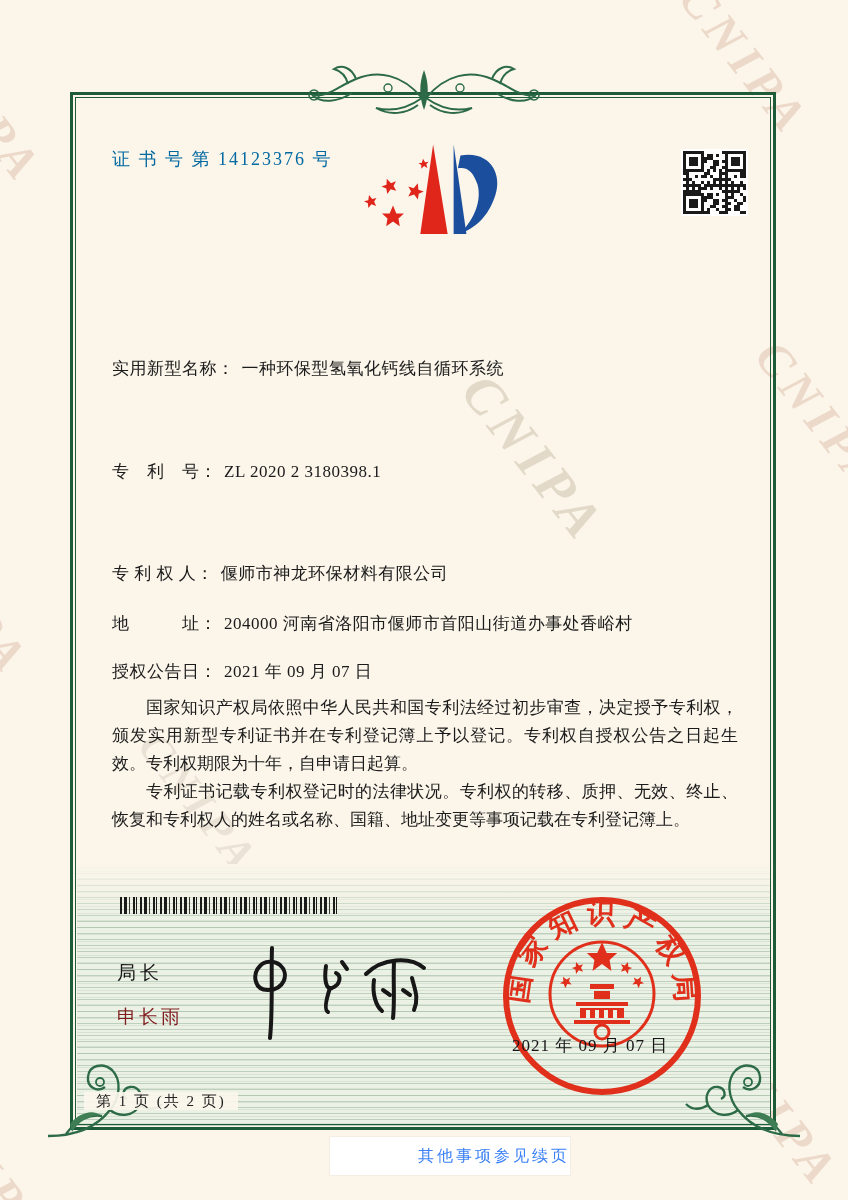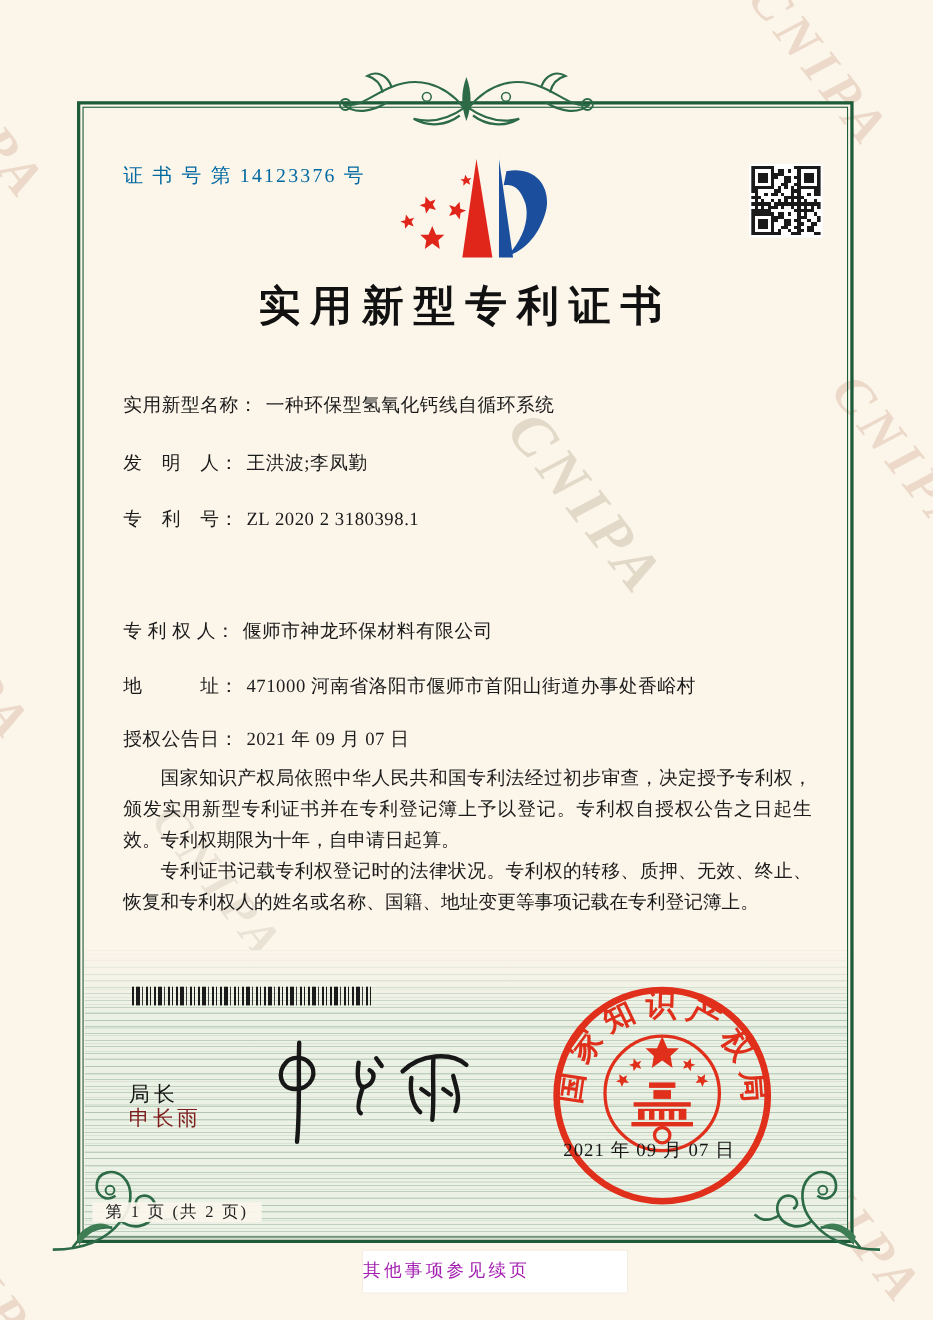--- a/index.html
+++ b/index.html
@@ -41,36 +41,36 @@
   .paras p{margin:0;text-indent:2em;}
 
   .barcode{position:absolute;left:120px;top:897px;width:218px;height:17px;
       background:repeating-linear-gradient(90deg,
         #1a1a1a 0 2px, transparent 2px 4px,
         #1a1a1a 4px 7px, transparent 7px 9px,
         #3a3a3a 9px 10px, transparent 10px 13px,
         #1a1a1a 13px 15px, transparent 15px 16px,
         #1a1a1a 16px 17px, transparent 17px 20px);}
 
-  .signer-role{position:absolute;left:117px;top:982px;font-size:19px;letter-spacing:4px;color:#161616;}
+  .signer-role{position:absolute;left:117px;top:960px;font-size:19px;letter-spacing:4px;color:#161616;}
   .signer-name{position:absolute;left:117px;top:1004px;font-size:19px;letter-spacing:3px;color:#7f1d1d;}
   .sig{position:absolute;left:238px;top:938px;}
 
   .qr{position:absolute;left:681px;top:149px;width:67px;height:67px;background:#fff;padding:2px;box-sizing:border-box;}
 
   .logo{position:absolute;left:352px;top:141px;}
 
   .seal{position:absolute;left:498px;top:892px;}
   .seal-date{position:absolute;left:512px;top:1034px;font-size:17px;letter-spacing:1px;color:#151515;white-space:nowrap;}
 
   .pagenum{position:absolute;left:84px;top:1092px;width:680px;text-align:left;
            font-size:15px;letter-spacing:2px;color:#222;}
   .pagenum span{background:rgba(251,246,236,0.92);padding:1px 12px;}
   .note{position:absolute;left:330px;top:1137px;width:240px;height:38px;background:#ffffff;
-        text-align:left;line-height:38px;font-size:16px;letter-spacing:3px;color:#a21caf;
+        text-align:right;line-height:38px;font-size:16px;letter-spacing:3px;color:#3b82f6;
         box-shadow:0 0 0 1px rgba(0,0,0,0.03);}
   svg{display:block;}
 </style>
 </head>
 <body>
 
 <svg width="0" height="0" style="position:absolute" aria-hidden="true">
   <defs>
     <path id="star5" d="M0,-10 L2.94,-3.09 L9.51,-3.09 L4.76,1.18 L5.88,8.09 L0,3.82 L-5.88,8.09 L-4.76,1.18 L-9.51,-3.09 L-2.94,-3.09 Z"></path>
   </defs>
@@ -392,36 +392,32 @@
         <rect x="21" y="60" width="3" height="3" fill="#1a1a1a"></rect>
         <rect x="24" y="60" width="3" height="3" fill="#1a1a1a"></rect>
         <rect x="36" y="60" width="3" height="3" fill="#1a1a1a"></rect>
         <rect x="39" y="60" width="3" height="3" fill="#1a1a1a"></rect>
         <rect x="42" y="60" width="3" height="3" fill="#1a1a1a"></rect>
         <rect x="57" y="60" width="3" height="3" fill="#1a1a1a"></rect>
         <rect x="60" y="60" width="3" height="3" fill="#1a1a1a"></rect>
       </svg>
     </div>
 
-  <div class="title">实用新型专利证书</div>
 
   <div class="row" style="top:357px">
     <span>实用新型名称：</span><span class="val">一种环保型氢氧化钙线自循环系统</span>
   </div>
-  <div class="row" style="top:409px">
-    <span>发　明　人：</span><span class="val">王洪波;李凤勤</span>
-  </div>
   <div class="row" style="top:460px">
     <span>专　利　号：</span><span class="val">ZL 2020 2 3180398.1</span>
   </div>
   <div class="row" style="top:562px">
     <span>专 利 权 人：</span><span class="val">偃师市神龙环保材料有限公司</span>
   </div>
   <div class="row" style="top:612px">
-    <span>地　　　址：</span><span class="val">471000 河南省洛阳市偃师市首阳山街道办事处香峪村</span>
+    <span>地　　　址：</span><span class="val">204000 河南省洛阳市偃师市首阳山街道办事处香峪村</span>
   </div>
   <div class="row" style="top:660px;width:626px">
     <span>授权公告日：</span><span class="val">2021 年 09 月 07 日</span>
   </div>
 
   <div class="paras">
     <p>国家知识产权局依照中华人民共和国专利法经过初步审查，决定授予专利权，颁发实用新型专利证书并在专利登记簿上予以登记。专利权自授权公告之日起生效。专利权期限为十年，自申请日起算。</p>
     <p>专利证书记载专利权登记时的法律状况。专利权的转移、质押、无效、终止、恢复和专利权人的姓名或名称、国籍、地址变更等事项记载在专利登记簿上。</p>
   </div>
 

